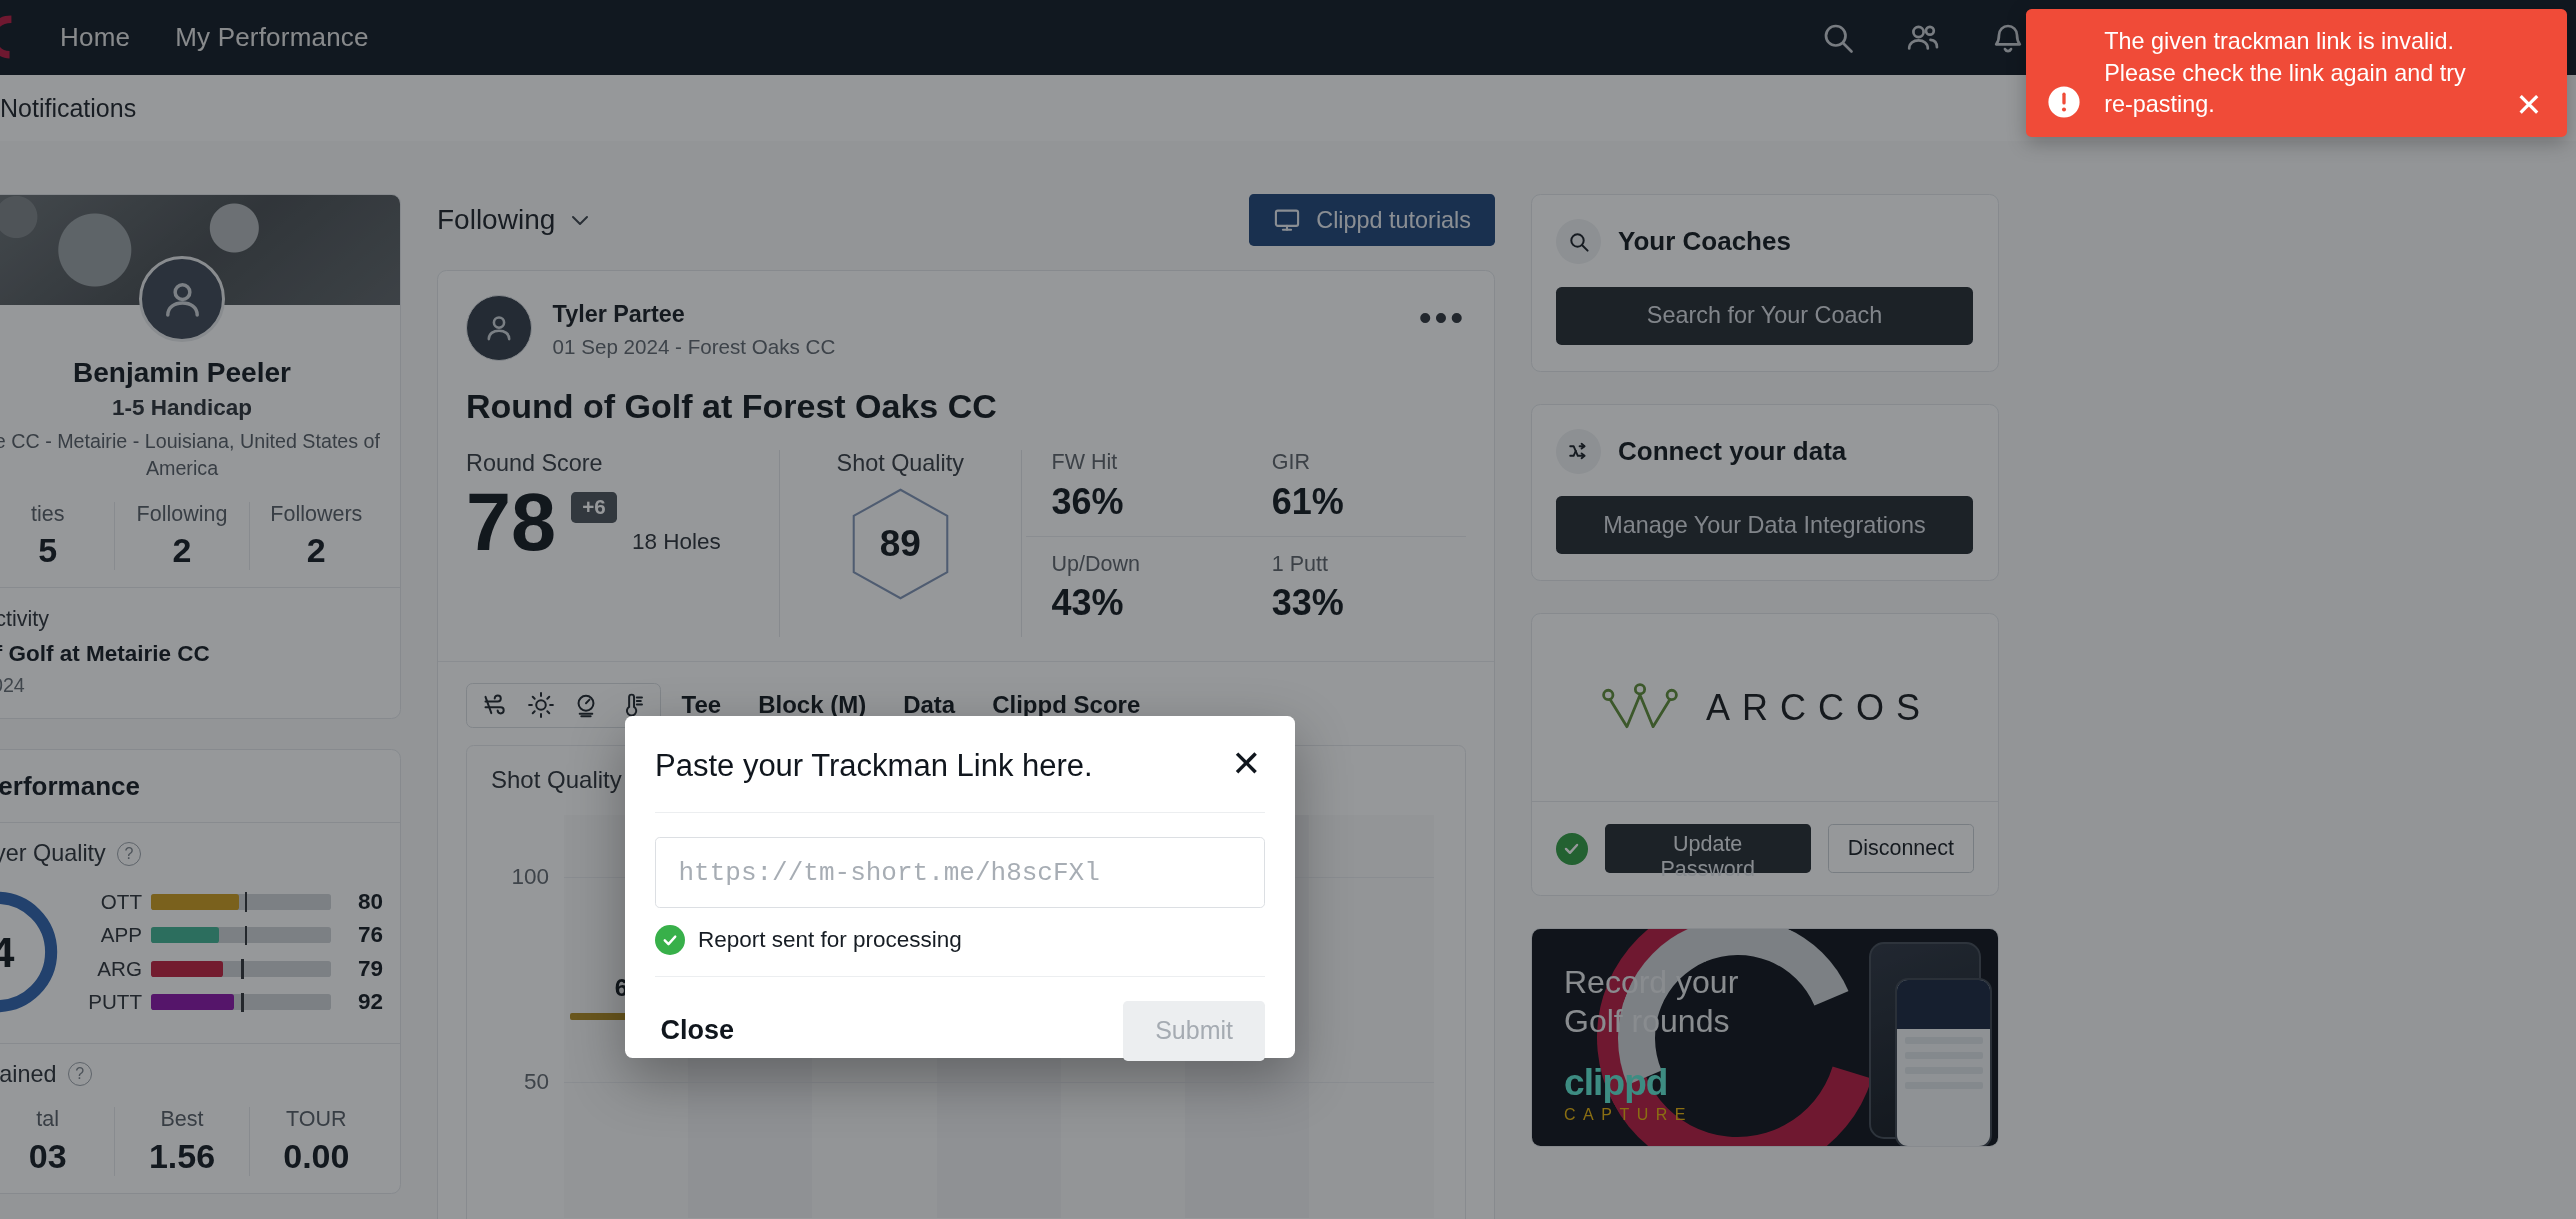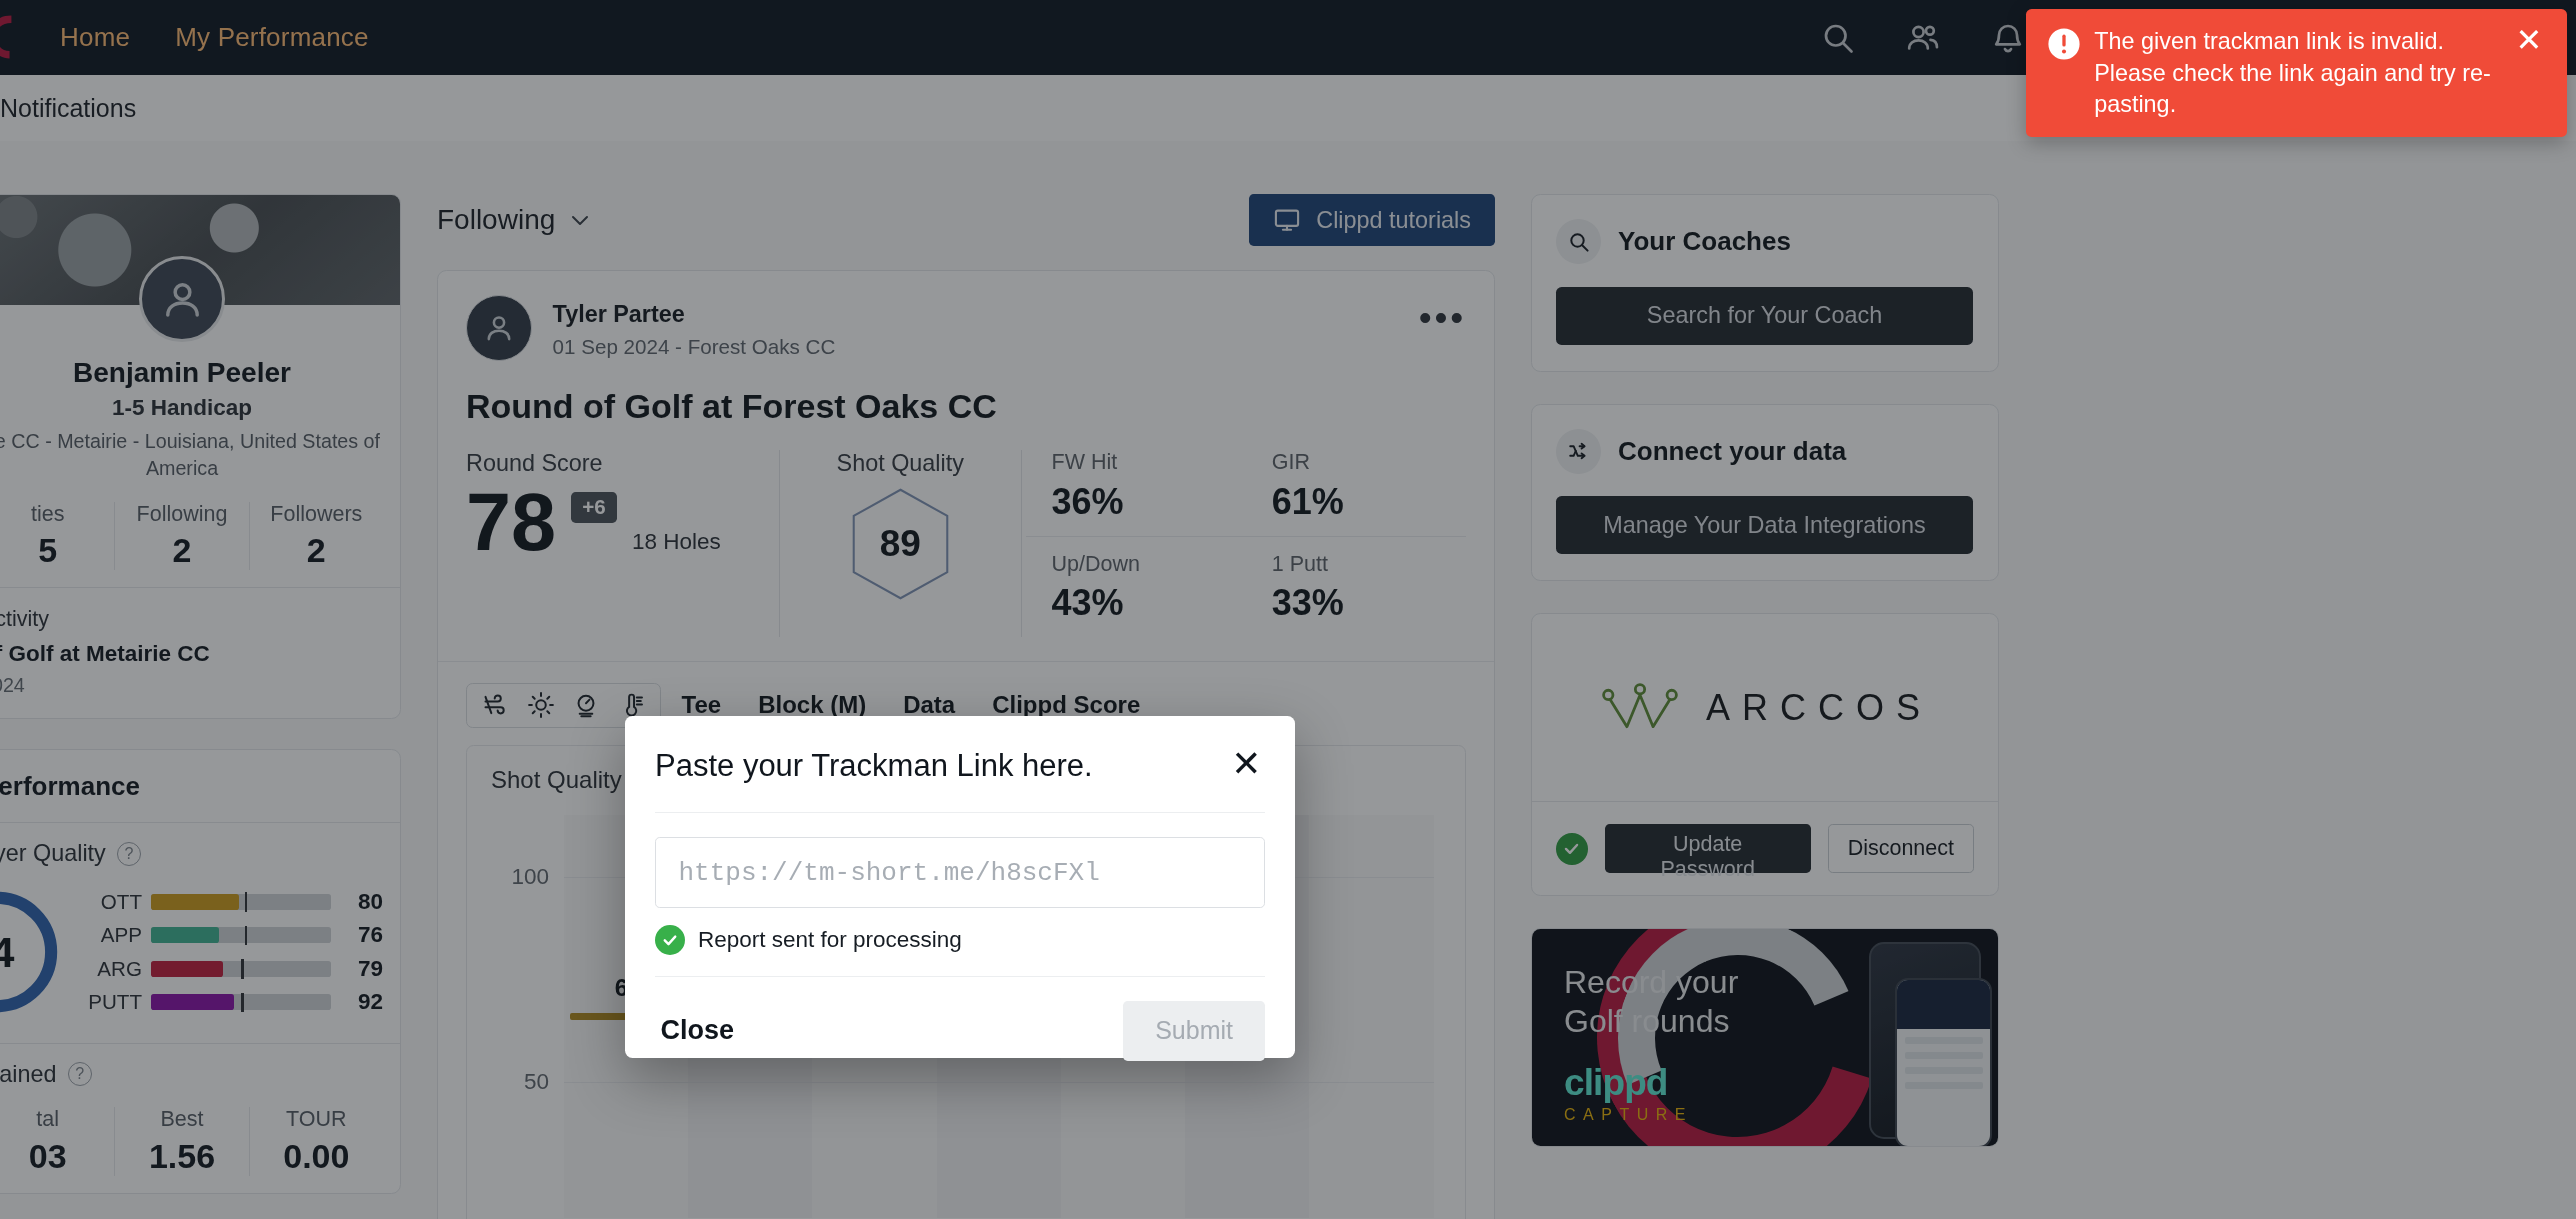--- a/index.html
+++ b/index.html
@@ -23,21 +23,21 @@
     display: flex; align-items: center;
     z-index: 40;
   }
   .brand-logo {
     width: 32px; height: 75px; margin-left: -13px;
     display: flex; align-items: center; justify-content: flex-end;
   }
   .brand-logo svg { display:block; }
   .nav-links { display: flex; align-items: center; gap: 45px; margin-left: 41px; }
   .nav-link {
-    color: #fdba74; font-size: 26px; letter-spacing: 0.2px;
+    color: #e5e5e5; font-size: 26px; letter-spacing: 0.2px;
     cursor: pointer; white-space: nowrap;
   }
   .nav-right {
     margin-left: auto; display: flex; align-items: center; gap: 49px;
     padding-right: 309px;
   }
   .nav-icon { width: 36px; height: 36px; color: #c8ccd2; cursor: pointer; display:block; }
   .nav-icon svg { width: 100%; height: 100%; display: block; }
   .nav-group { display: flex; align-items: center; gap: 11.2px; cursor: pointer; }
   .chev { width: 20.6px; height: 20.6px; color: #c8ccd2; }
@@ -316,21 +316,21 @@
   }
   .btn-submit {
     background: #eceef0; border: none; border-radius: 4.7px; color: #a5abb2;
     font-size: 25px; height: 60px; padding: 0 32px; cursor: not-allowed; font-family: inherit;
   }
 
   
   #toast {
     position: absolute; z-index: 300; top: 9.4px; right: 9.4px;
     width: 541px; min-height: 90px; background: #f04b38; border-radius: 5.6px;
-    display: flex; align-items: flex-start; gap: 12px; padding: 17px 20.6px;
+    display: flex; align-items: flex-end; gap: 22px; padding: 17px 20.6px;
     box-shadow: 0 5.6px 19px rgba(0,0,0,.25);
   }
   .toast-ic { width: 36px; height: 36px; flex: 0 0 36px; color: #fff; }
   .toast-ic svg { width: 100%; height: 100%; }
   .toast-msg { flex: 1; color: #fff; font-size: 23.4px; line-height: 1.34; }
   .toast-x { color: #fff; font-size: 32px; cursor: pointer; line-height: .8; padding: 1.9px 3.7px;}
 </style>
 </head>
 <body>
 

